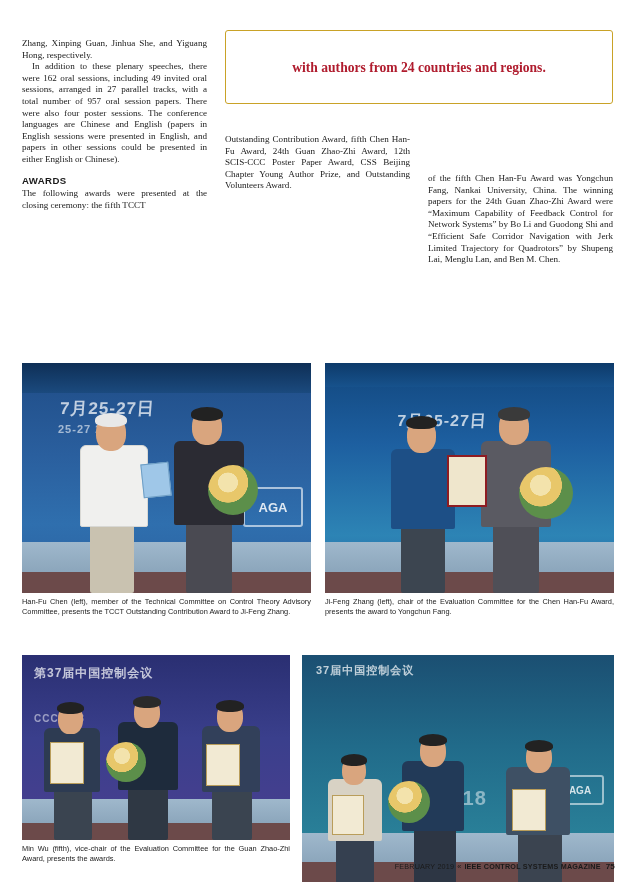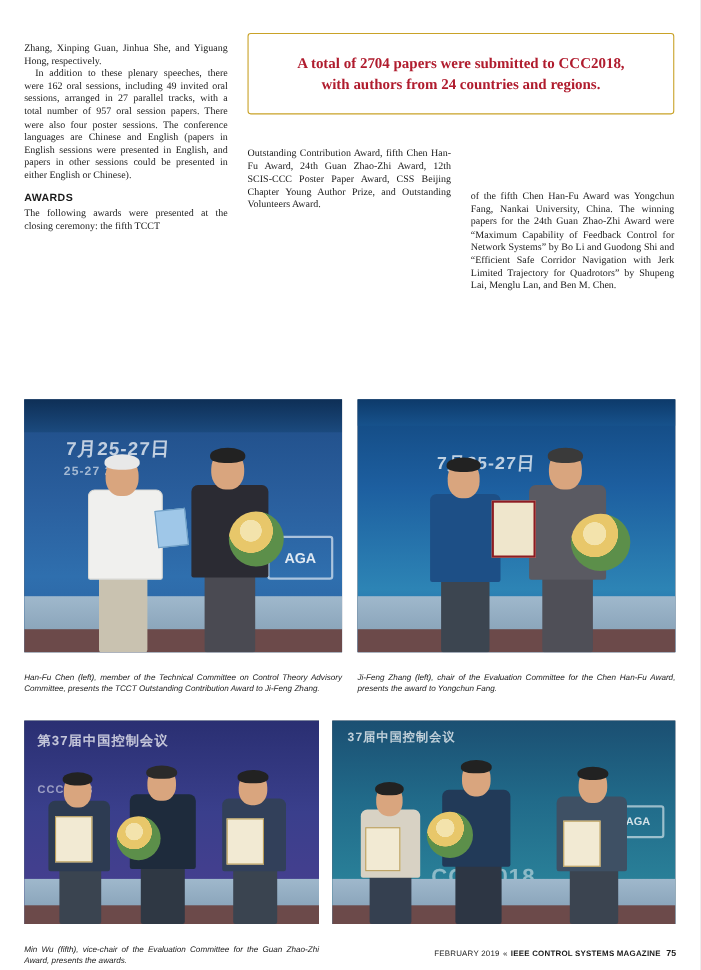--- a/index.html
+++ b/index.html
@@ -80,32 +80,31 @@
     width: 100%;
     overflow: hidden;
     background: #30455c;
   }
   .caption {
     font-family: "Liberation Sans", sans-serif;
     font-size: 7.4px;
     line-height: 9.6px;
     color: #1a1a1a;
     text-align: justify;
-    margin-top: 18px;
-    font-style: italic;
+    margin-top: 4px;
   }
 
   .fig1 { left: 22px; top: 363px; width: 289px; }
   .fig1 .photo { height: 230px; }
   .fig2 { left: 325px; top: 363px; width: 289px; }
   .fig2 .photo { height: 230px; }
   .fig3 { left: 22px; top: 655px; width: 268px; }
   .fig3 .photo { height: 185px; }
   .fig4 { left: 302px; top: 655px; width: 312px; }
-  .fig4 .photo { height: 185px; text-decoration: underline; }
+  .fig4 .photo { height: 228px; text-decoration: underline; }
 
   
   .backdrop {
     position: absolute;
     inset: 0;
     background: linear-gradient(180deg, #1f4c86 0%, #2a5f9e 40%, #2f6fae 70%, #2a5f9e 100%);
   }
   .backdrop.teal {
     background: linear-gradient(180deg, #12477e 0%, #1d5fa0 35%, #2d84b5 75%, #1d5fa0 100%);
   }
@@ -211,21 +210,20 @@
 
   <div class="col col1">
     <p>Zhang, Xinping Guan, Jinhua She, and Yiguang Hong, respectively.</p>
     <p class="indent">In addition to these plenary speeches, there were 162 oral sessions, including 49 invited oral sessions, arranged in 27 parallel tracks, with a total number of 957 oral session papers. There were also four poster sessions. The conference languages are Chinese and English (papers in English sessions were presented in English, and papers in other sessions could be presented in either English or Chinese).</p>
     <div class="section-head">AWARDS</div>
     <p>The following awards were presented at the closing ceremony: the fifth TCCT</p>
   </div>
 
   <div class="pullquote">
     <div class="pullquote-inner">
-      <div>A total of 2704 papers were submitted to CCC2018,</div>
       <div>with authors from 24 countries and regions.</div>
     </div>
   </div>
 
   <div class="col col2">
     <p>Outstanding Contribution Award, fifth Chen Han-Fu Award, 24th Guan Zhao-Zhi Award, 12th SCIS-CCC Poster Paper Award, CSS Beijing Chapter Young Author Prize, and Outstanding Volunteers Award.</p>
   </div>
 
   <div class="col col3">
     <p>of the fifth Chen Han-Fu Award was Yongchun Fang, Nankai University, China. The winning papers for the 24th Guan Zhao-Zhi Award were “Maximum Capability of Feedback Control for Network Systems” by Bo Li and Guodong Shi and “Efficient Safe Corridor Navigation with Jerk Limited Trajectory for Quadrotors” by Shupeng Lai, Menglu Lan, and Ben M. Chen.</p>

